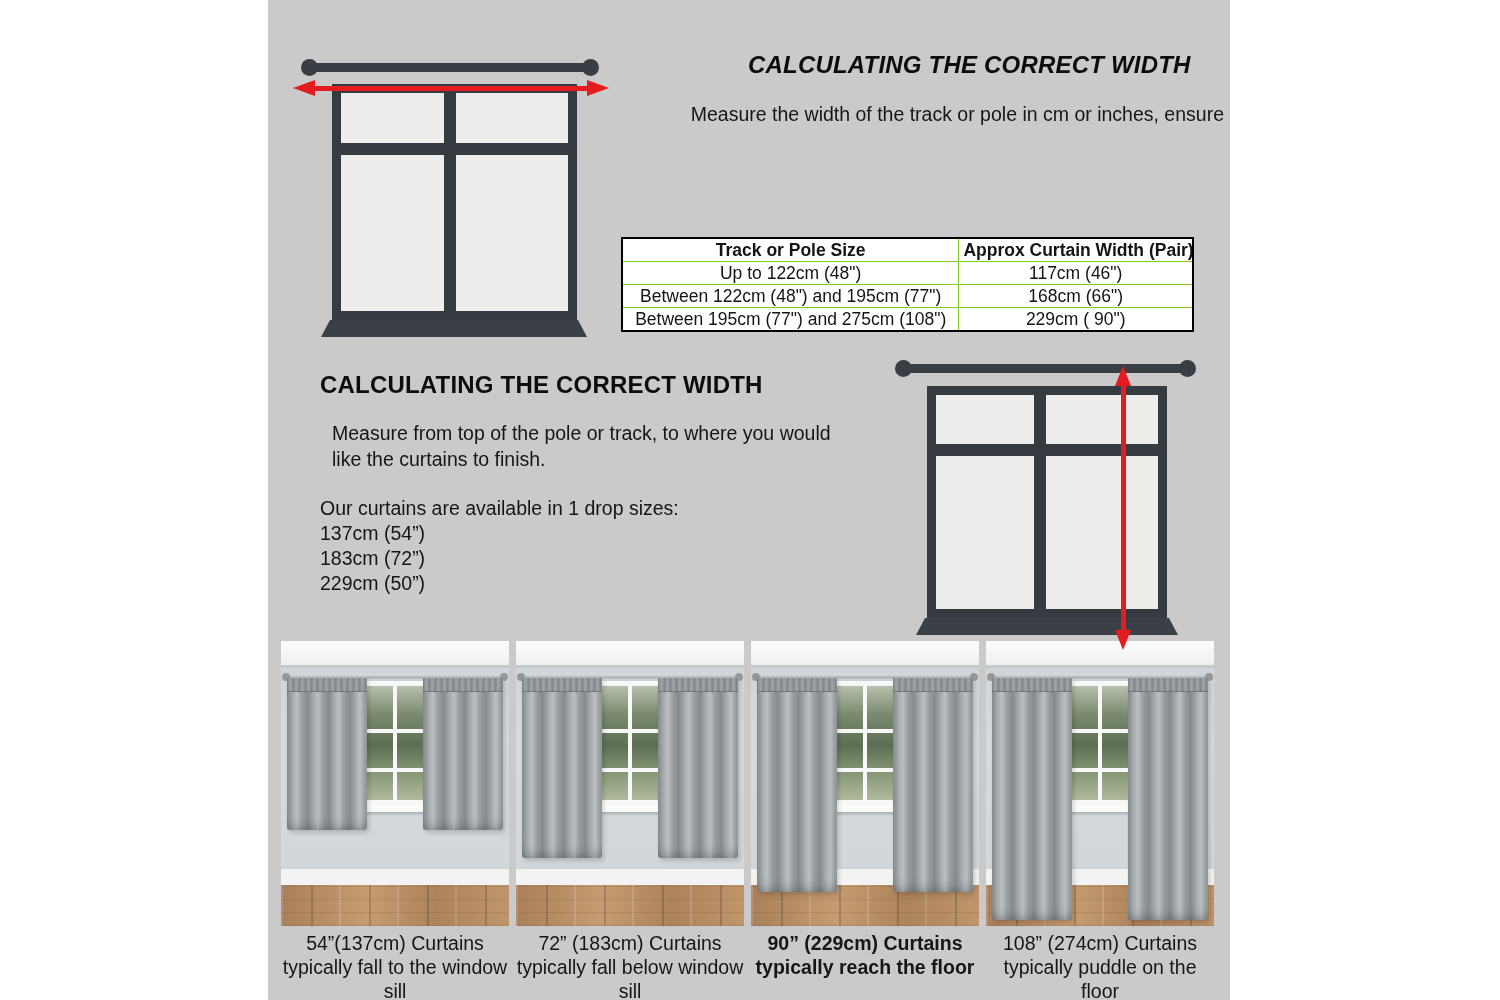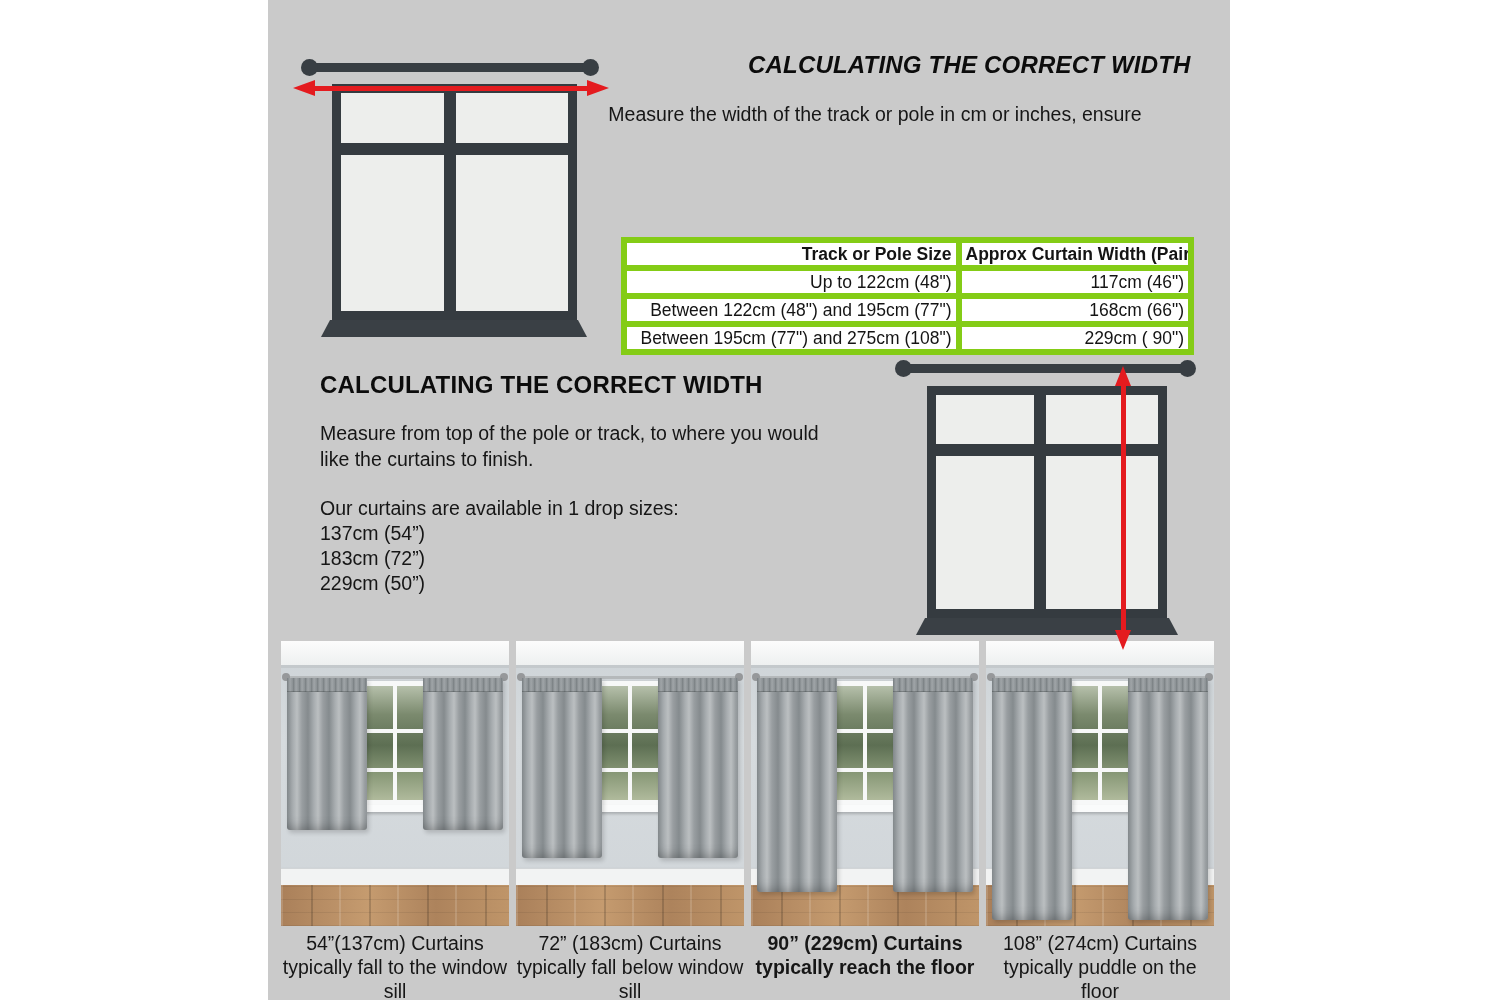--- a/index.html
+++ b/index.html
@@ -27,22 +27,22 @@
   .h-title{position:absolute;font-size:24px;font-weight:bold;color:#0c0c0c;white-space:nowrap;letter-spacing:.2px;}
   .para{position:absolute;font-size:19.5px;line-height:26px;color:#161616;}
   .para .line{display:block;}
   .align-right{text-align:right;}
   .sizes-block{position:absolute;font-size:19.5px;line-height:25px;color:#161616;}
   .sizes-block span{display:block;}
 
   
   .chart-table{position:absolute;left:621px;top:237px;width:573px;border-collapse:collapse;
                background:#ffffff;font-size:17.5px;table-layout:fixed;}
-  .chart-table th,.chart-table td{border:6px solid #84cc16;padding:0 4px;height:22px;
-               line-height:21px;text-align:right;white-space:nowrap;overflow:hidden;}
+  .chart-table th,.chart-table td{border:1px solid #84cc16;padding:0 4px;height:22px;
+               line-height:21px;text-align:center;white-space:nowrap;overflow:hidden;}
   .chart-table th{font-weight:bold;}
   .chart-table{border:2px solid #000;}
   .col-pole{width:59%;} .col-width{width:41%;}
 
   
   .photo{position:absolute;top:641px;width:228px;height:285px;overflow:hidden;background:#d2d7db;z-index:1;}
   .wall{position:absolute;left:0;top:0;right:0;bottom:0;
         background:linear-gradient(180deg,#cdd3d7 0,#d6dbde 35%,#d0d5d9 100%);}
   .crown{position:absolute;left:0;right:0;top:0;height:24px;
         background:linear-gradient(#fcfcfc,#eef0f0);border-bottom:3px solid #c4c9cc;}
@@ -94,21 +94,21 @@
     <div class="ill-pane" style="left:124px;top:9px;width:112px;height:50px;"></div>
     <div class="ill-pane" style="left:9px;top:71px;width:103px;height:156px;"></div>
     <div class="ill-pane" style="left:124px;top:71px;width:112px;height:156px;"></div>
   </div>
   <div class="ill-sill" style="left:321px;top:320px;width:266px;height:17px;"></div>
   <div class="arrow-line" style="left:313px;top:86px;width:274px;height:5px;"></div>
   <div class="ah w-left" style="left:293px;top:80px;"></div>
   <div class="ah w-right" style="left:587px;top:80px;"></div>
 
   <div class="h-title" style="left:748px;top:51px;font-style:italic;">CALCULATING THE CORRECT WIDTH</div>
-  <div class="para align-right" style="left:589px;top:101px;width:572px;text-align:center;">
+  <div class="para align-right" style="left:652px;top:101px;width:572px;">
     <span class="line">Measure the width of the track or pole in cm or inches, ensure</span>
   </div>
 
   <table class="chart-table">
     <colgroup>
         <col class="col-pole">
         <col class="col-width">
       </colgroup>
     <tbody>
         <tr>
@@ -124,21 +124,21 @@
       <td>168cm (66")</td>
     </tr>
     <tr>
       <td>Between 195cm (77") and 275cm (108")</td>
       <td>229cm ( 90")</td>
     </tr>
   </tbody>
     </table>
 
   <div class="h-title" style="left:320px;top:371px;">CALCULATING THE CORRECT WIDTH</div>
-  <div class="para" style="left:320px;top:420px;width:580px;">
+  <div class="para" style="left:332px;top:420px;width:580px;">
     <span class="line">Measure from top of the pole or track, to where you would</span>
     <span class="line">like the curtains to finish.</span>
   </div>
   <div class="sizes-block" style="left:320px;top:496px;">
     <span>Our curtains are available in 1 drop sizes:</span>
     <span>137cm (54”)</span>
     <span>183cm (72”)</span>
     <span>229cm (50”)</span>
   </div>
 

